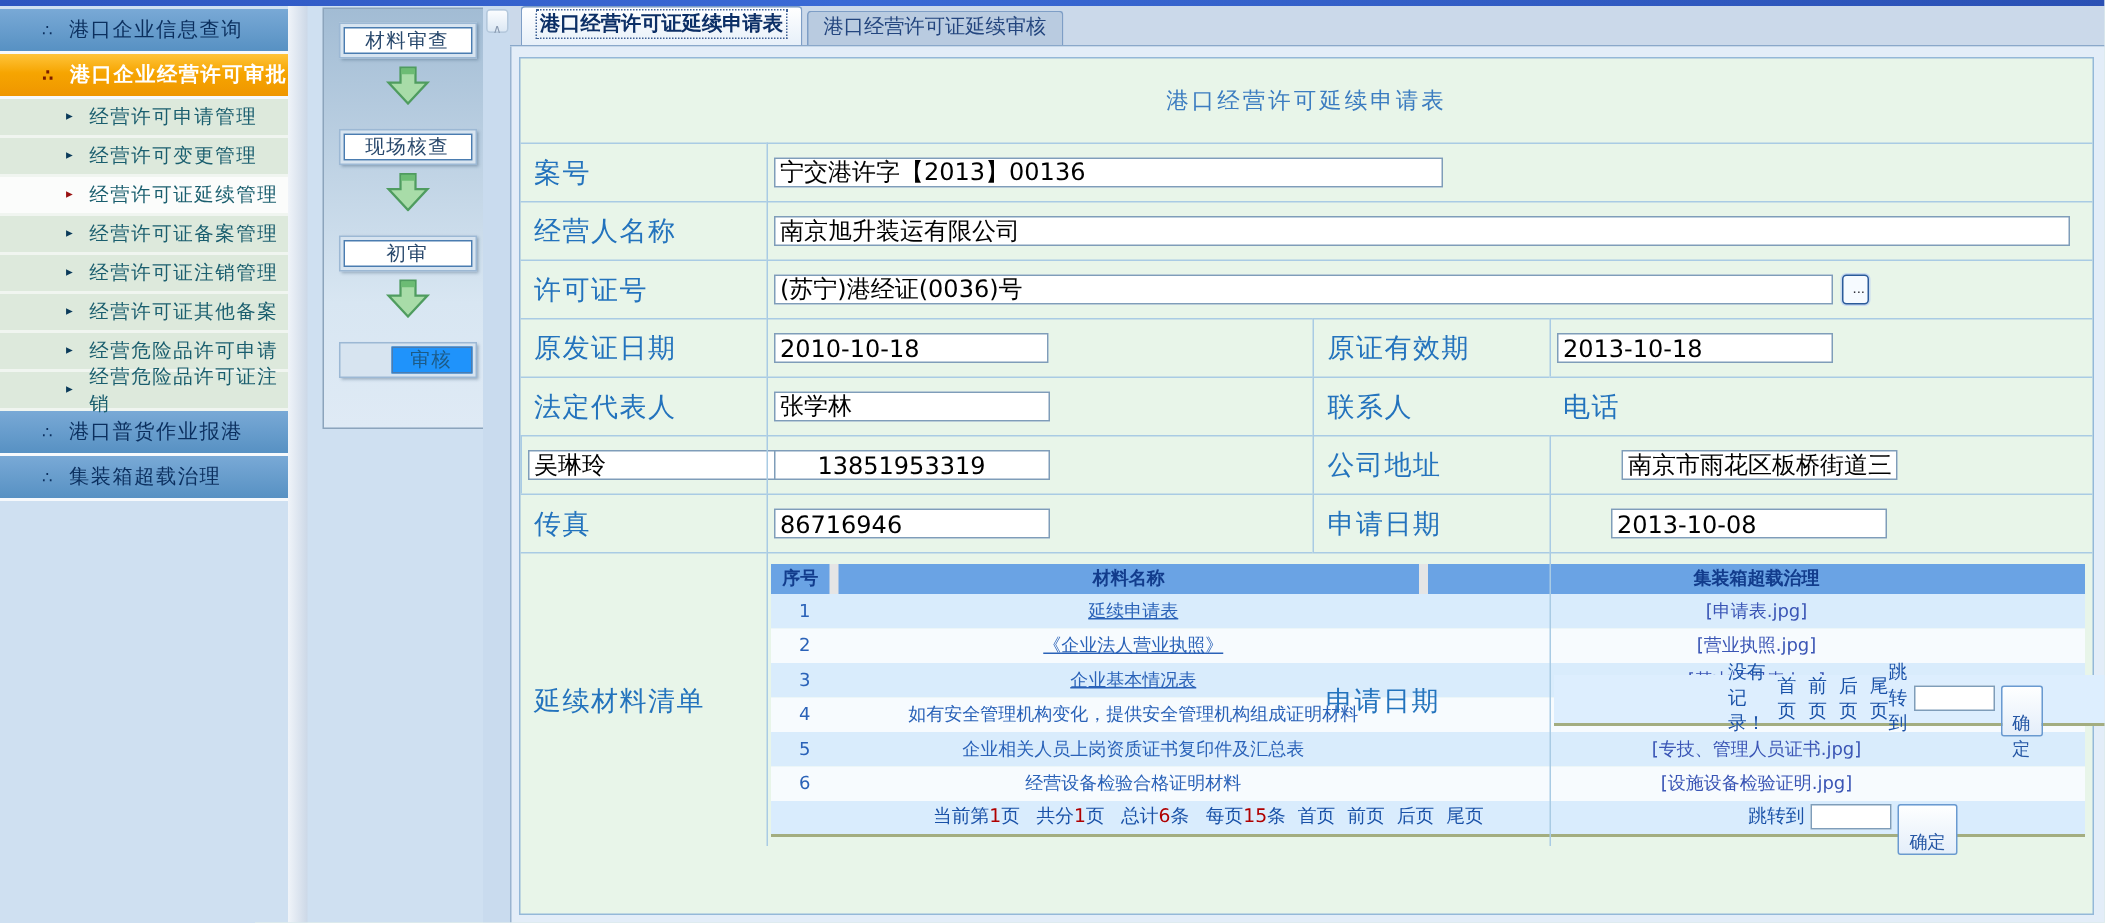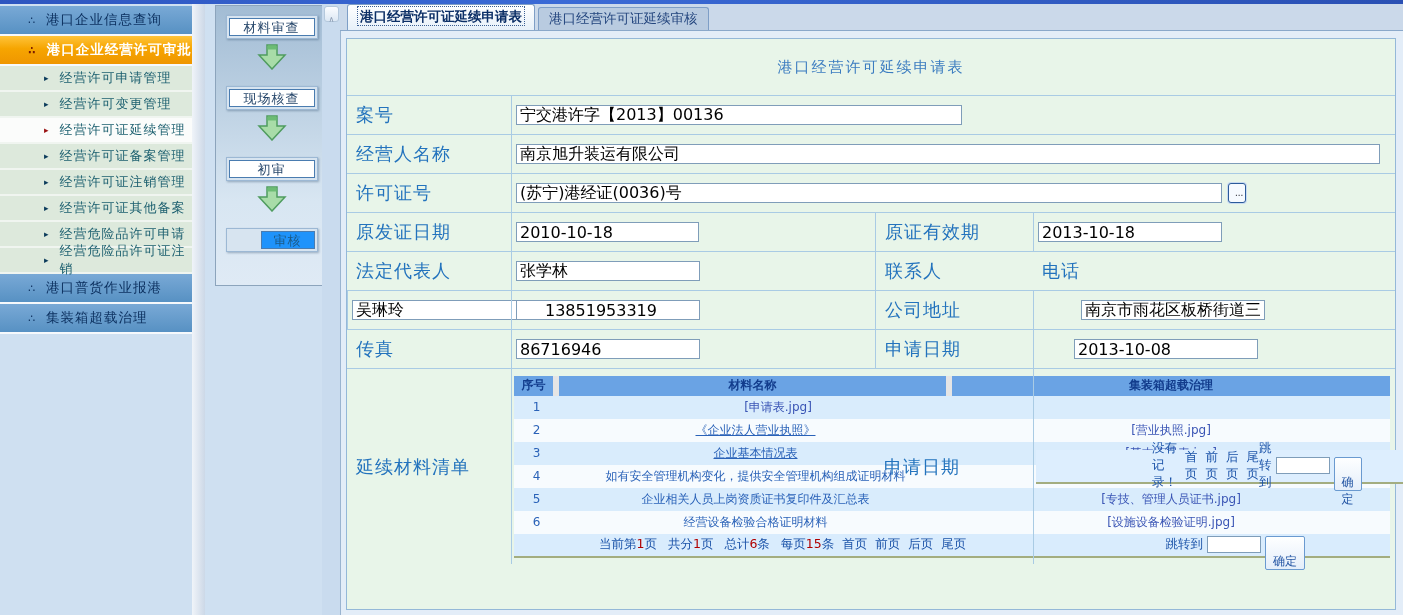--- a/index.html
+++ b/index.html
@@ -293,20 +293,23 @@
     </div>
   <div class="c bl matcell">
     <div class="mtw">
       <div class="mth">
         <div class="cA">序号</div>
         <div class="cB">材料名称</div>
         <div class="cC">集装箱超载治理</div>
       </div>
       <div class="mtr odd">
         <div class="cA">1</div>
+        <div class="cB">
+            <span class="lnk">延续申请表</span>
+          </div>
         <div class="cC">
             <span class="filelnk">[申请表.jpg]</span>
           </div>
       </div>
       <div class="mtr even">
         <div class="cA">2</div>
         <div class="cB">
             <span class="lnk">《企业法人营业执照》</span>
           </div>
         <div class="cC">
@@ -343,21 +346,21 @@
       <div class="mtr even">
         <div class="cA">6</div>
         <div class="cB">
             <span>经营设备检验合格证明材料</span>
           </div>
         <div class="cC">
             <span class="filelnk">[设施设备检验证明.jpg]</span>
           </div>
       </div>
       <div class="mt-pg">
-        <span style="margin-left:85px">
+        <span style="margin-left:108px">
           <span>当前第</span><span class="red">1</span><span>页</span>
           <span class="gap">共分</span><span class="red">1</span><span>页</span>
           <span class="gap">总计</span><span class="red">6</span><span>条</span>
           <span class="gap">每页</span><span class="red">15</span><span>条</span>
         </span>
         <span class="plink">首页</span>
         <span class="plink">前页</span>
         <span class="plink">后页</span>
         <span class="plink">尾页</span>
         <span class="jumpgrp" style="margin-right:85px">

